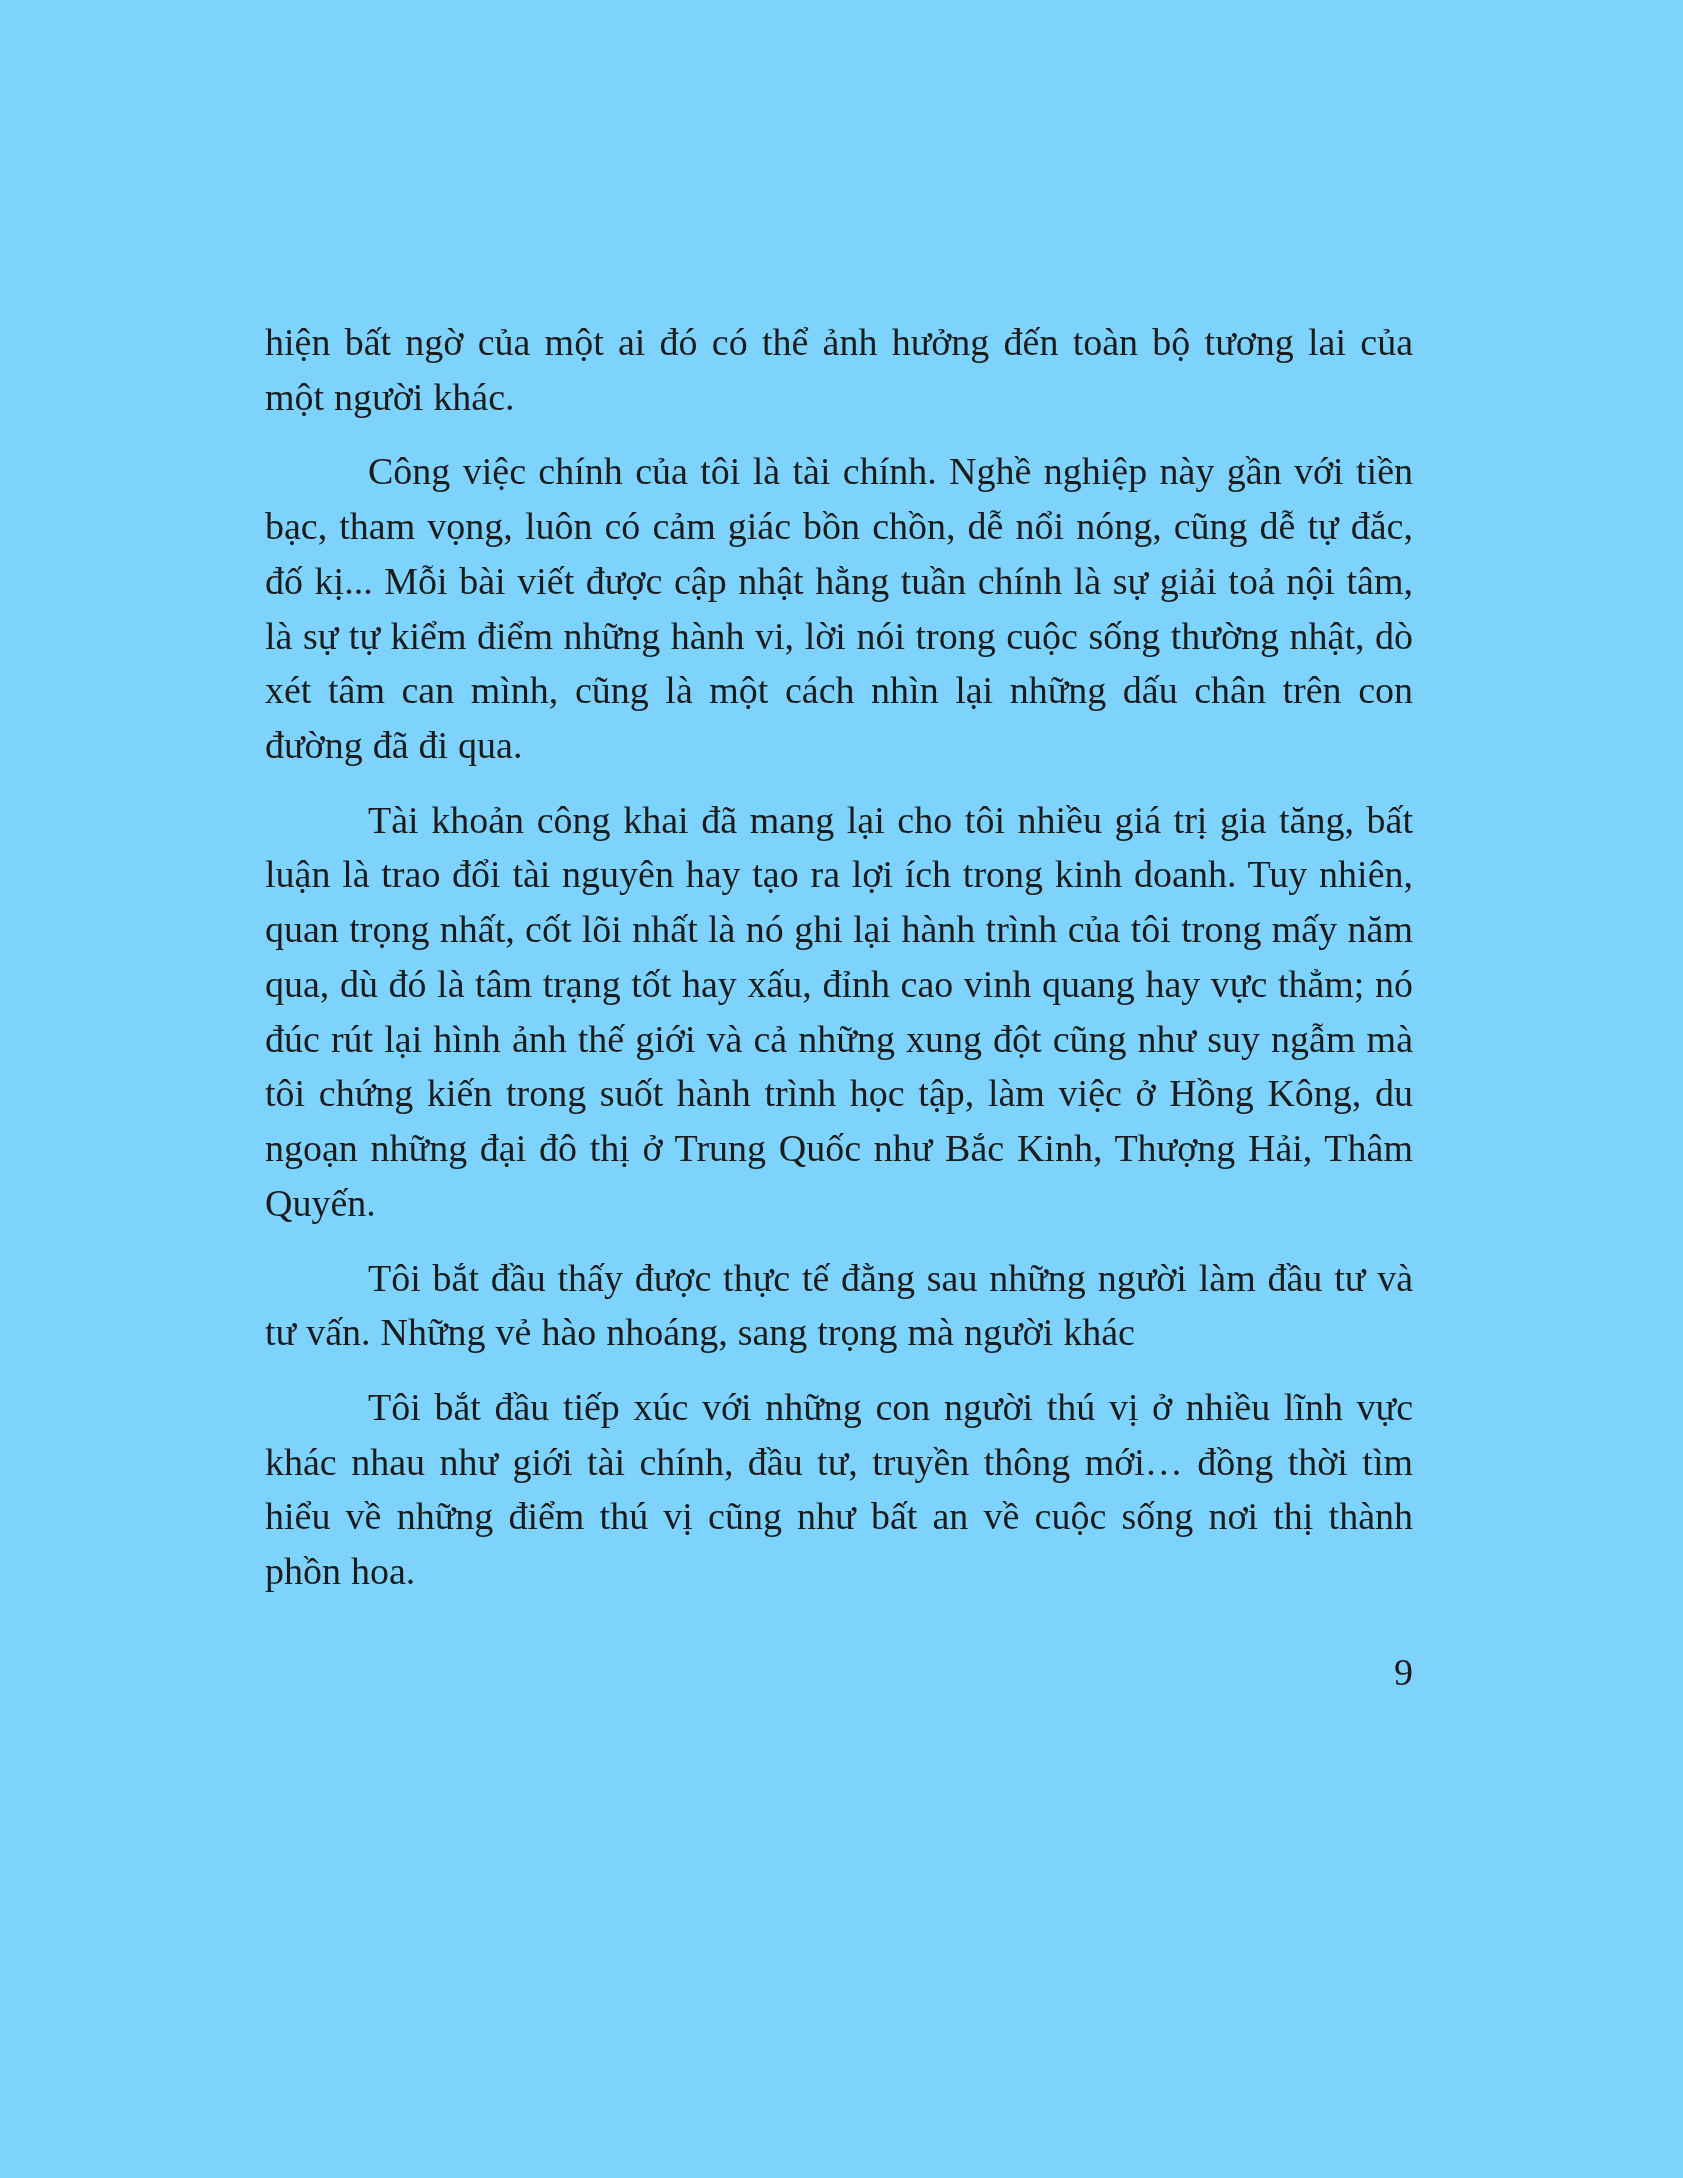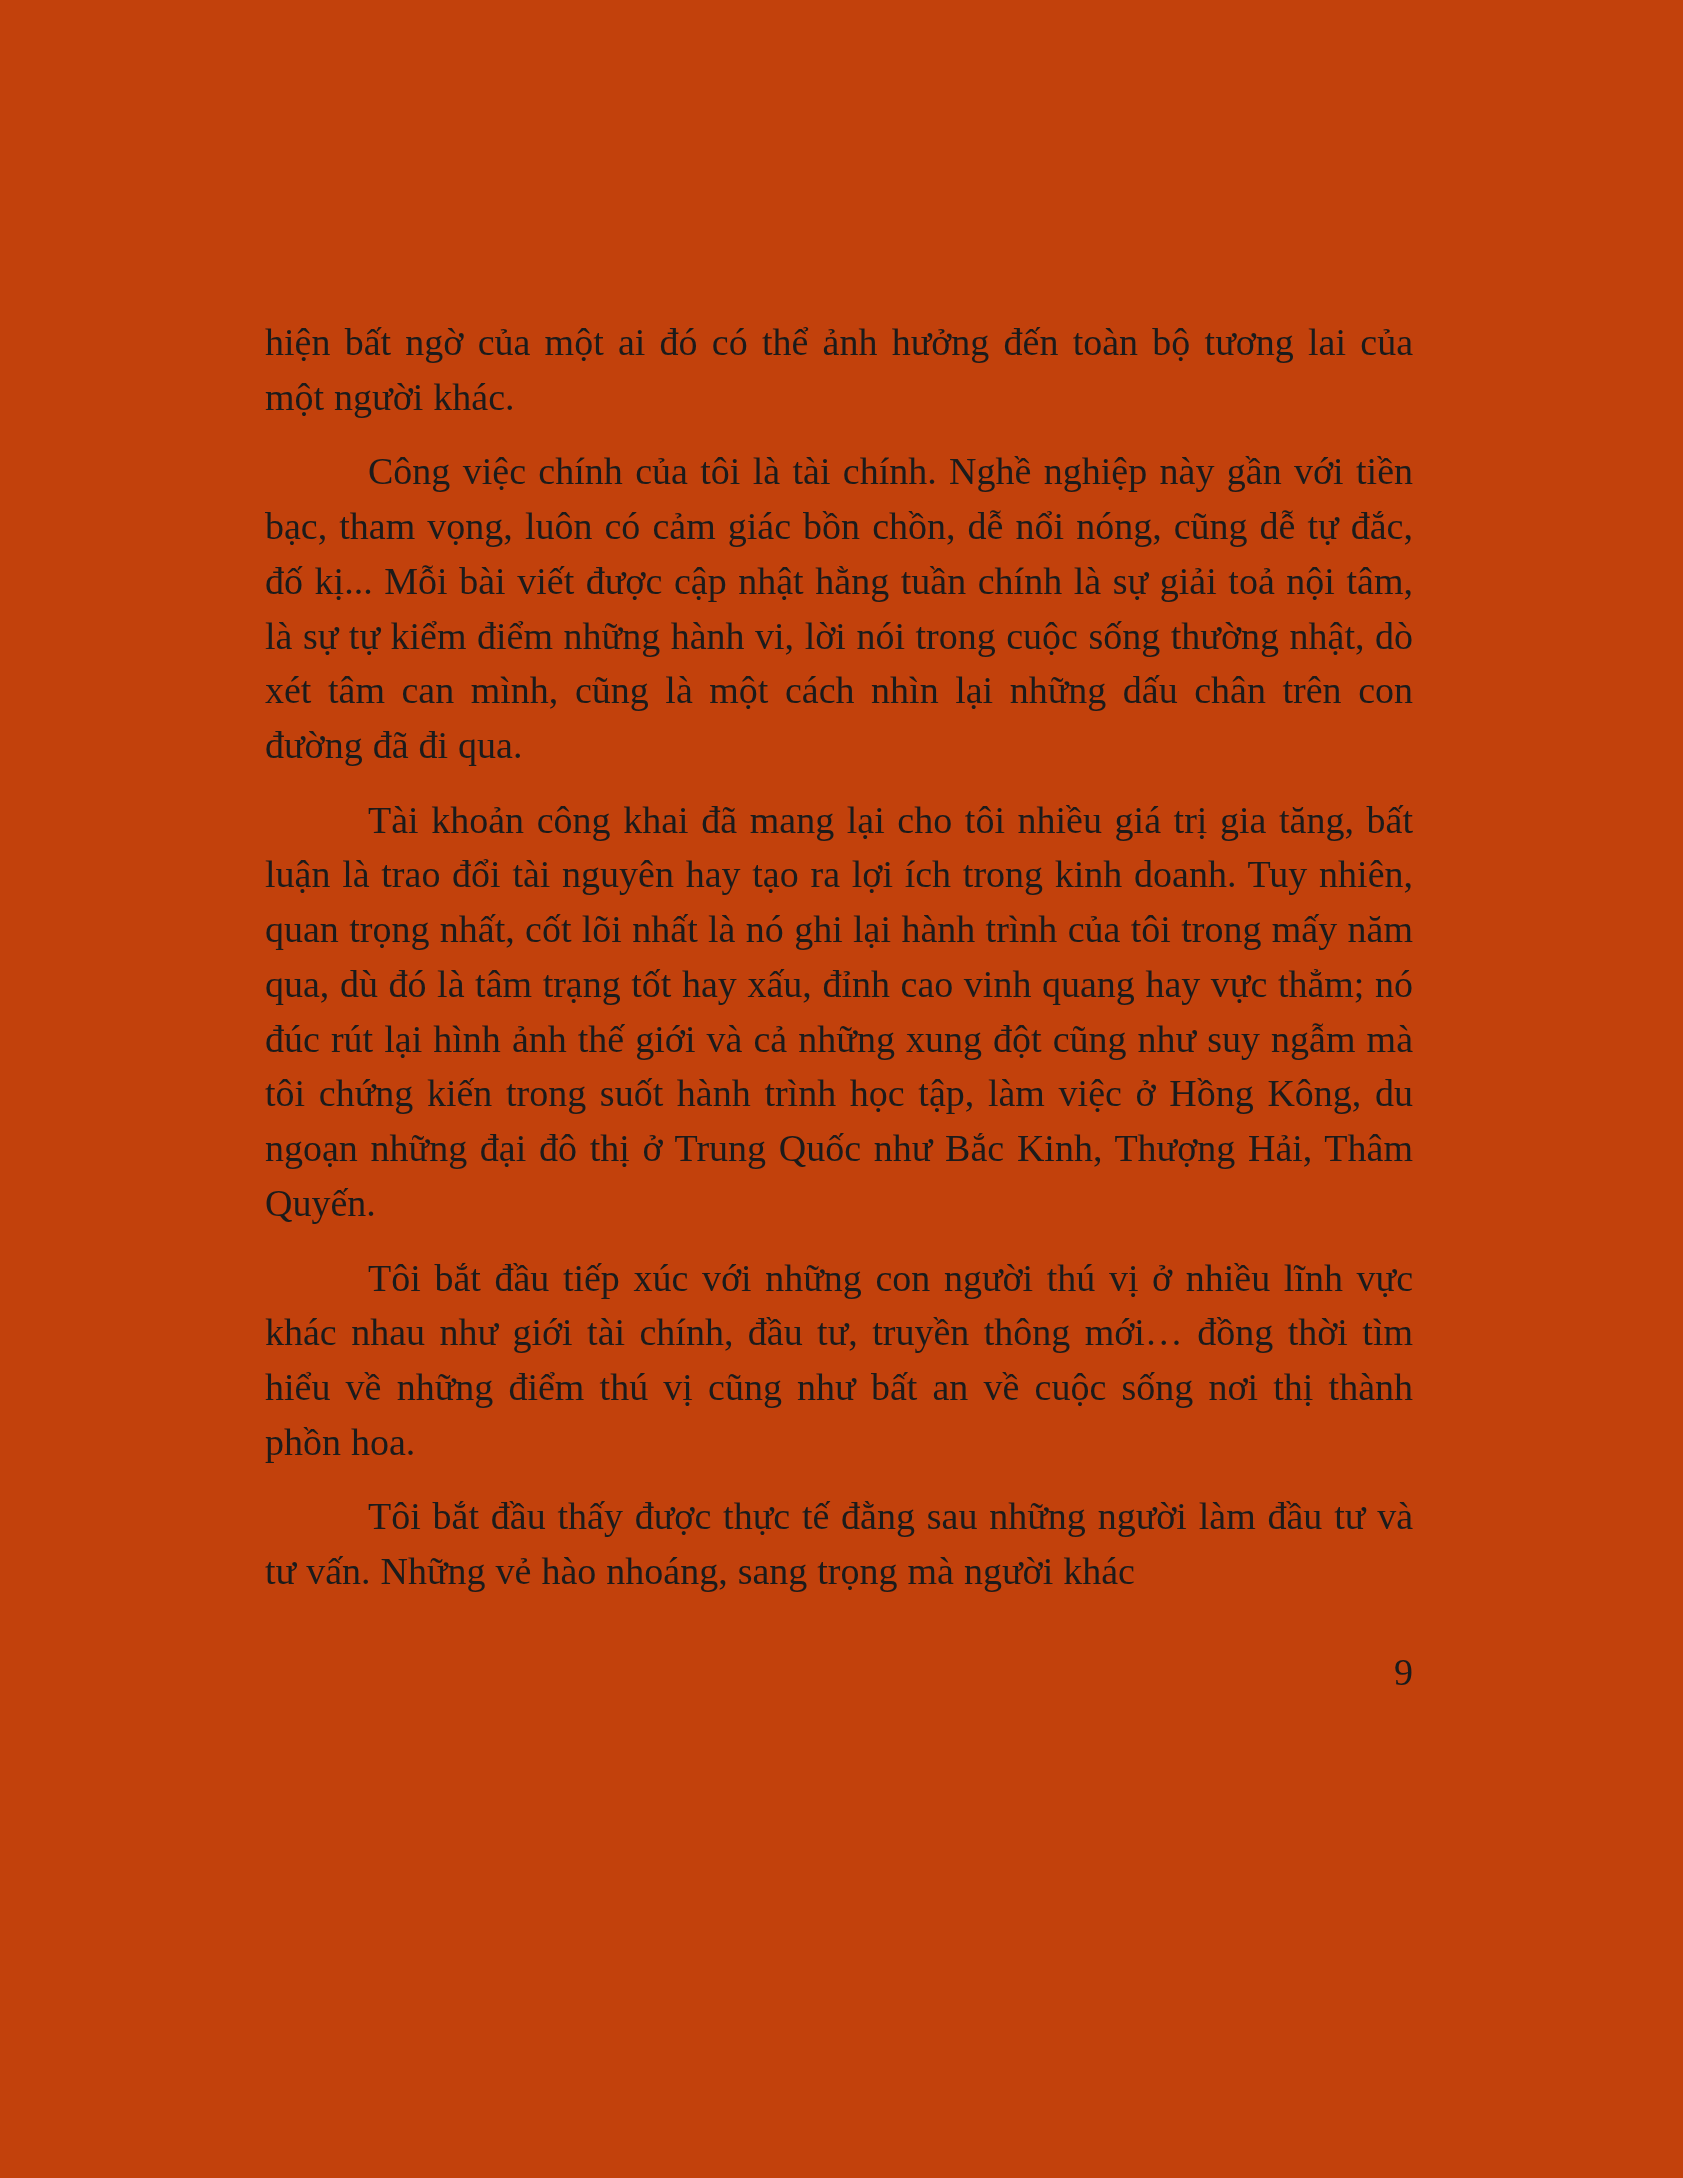--- a/index.html
+++ b/index.html
@@ -11,21 +11,21 @@
     width: 1683px;
     height: 2178px;
     position: relative;
     font-family: "Liberation Serif", "DejaVu Serif", serif;
     color: #1b1b1b;
     overflow: hidden;
   }
   .page {
     position: absolute;
     inset: 0;
-    background: #c2410c;
+    background: #7dd3fc;
   }
   .text-block {
     position: absolute;
     left: 265px;
     top: 315px;
     width: 1148px;
   }
   .para {
     font-size: 38px;
     line-height: 1.44;
@@ -47,18 +47,18 @@
   }
 </style>
 </head>
 <body>
 
 <div class="page">
   <div class="text-block">
     <p class="para first">hiện bất ngờ của một ai đó có thể ảnh hưởng đến toàn bộ tương lai của một người khác.</p>
     <p class="para">Công việc chính của tôi là tài chính. Nghề nghiệp này gần với tiền bạc, tham vọng, luôn có cảm giác bồn chồn, dễ nổi nóng, cũng dễ tự đắc, đố kị... Mỗi bài viết được cập nhật hằng tuần chính là sự giải toả nội tâm, là sự tự kiểm điểm những hành vi, lời nói trong cuộc sống thường nhật, dò xét tâm can mình, cũng là một cách nhìn lại những dấu chân trên con đường đã đi qua.</p>
     <p class="para">Tài khoản công khai đã mang lại cho tôi nhiều giá trị gia tăng, bất luận là trao đổi tài nguyên hay tạo ra lợi ích trong kinh doanh. Tuy nhiên, quan trọng nhất, cốt lõi nhất là nó ghi lại hành trình của tôi trong mấy năm qua, dù đó là tâm trạng tốt hay xấu, đỉnh cao vinh quang hay vực thẳm; nó đúc rút lại hình ảnh thế giới và cả những xung đột cũng như suy ngẫm mà tôi chứng kiến trong suốt hành trình học tập, làm việc ở Hồng Kông, du ngoạn những đại đô thị ở Trung Quốc như Bắc Kinh, Thượng Hải, Thâm Quyến.</p>
+    <p class="para">Tôi bắt đầu thấy được thực tế đằng sau những người làm đầu tư và tư vấn. Những vẻ hào nhoáng, sang trọng mà người khác</p>
     <p class="para">Tôi bắt đầu tiếp xúc với những con người thú vị ở nhiều lĩnh vực khác nhau như giới tài chính, đầu tư, truyền thông mới… đồng thời tìm hiểu về những điểm thú vị cũng như bất an về cuộc sống nơi thị thành phồn hoa.</p>
-    <p class="para">Tôi bắt đầu thấy được thực tế đằng sau những người làm đầu tư và tư vấn. Những vẻ hào nhoáng, sang trọng mà người khác</p>
     <div class="page-number">9</div>
   </div>
 </div>
 
 
 </body></html>

